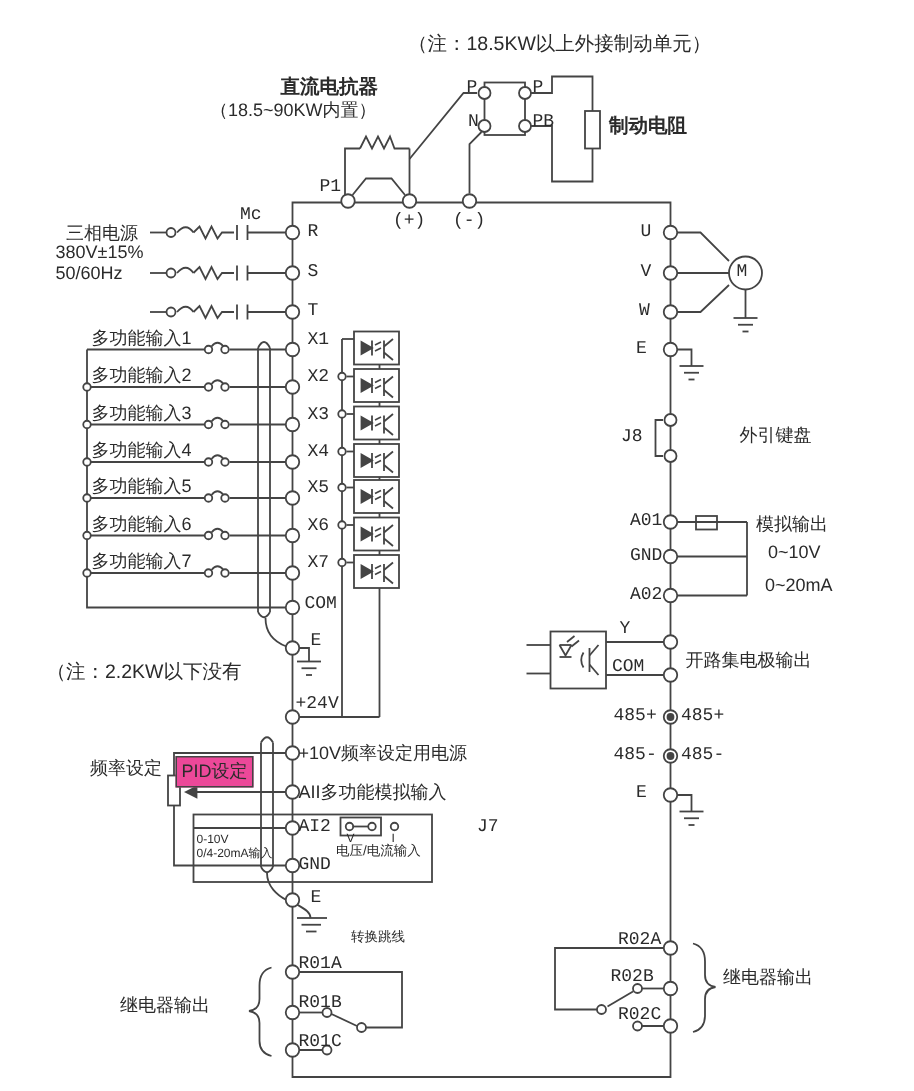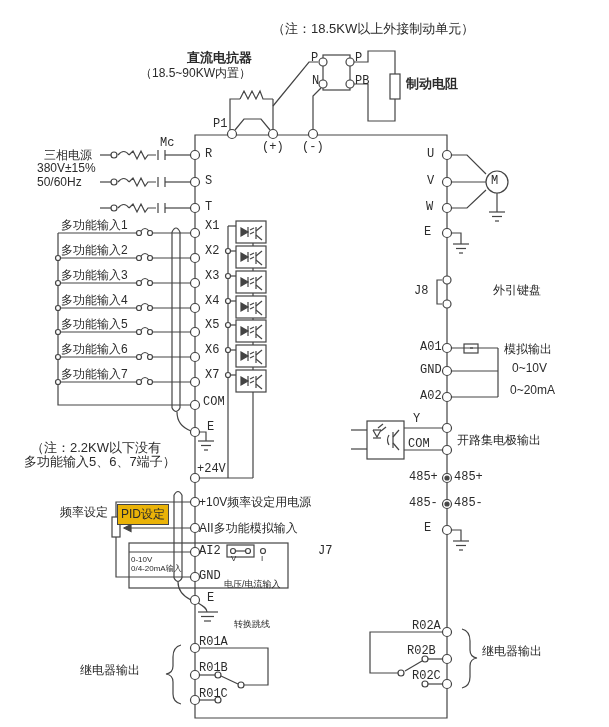--- a/index.html
+++ b/index.html
@@ -6,21 +6,21 @@
   #page{position:relative;width:609px;height:727px;background:#fff;overflow:hidden;
         font-family:"Liberation Sans",sans-serif;color:#2b2b2b;}
   svg{position:absolute;left:0;top:0;}
   .lbl{position:absolute;white-space:nowrap;font-size:12px;line-height:1.1;color:#2b2b2b;}
   .mono{font-family:"Liberation Mono",monospace;font-size:12px;}
   .big{font-size:16px;letter-spacing:1px;}
   .note{font-size:13px;}
   .cjk13{font-size:13px;font-weight:bold;}
   .tiny{font-size:8px;color:#2b2b2b;}
   .small9{font-size:9px;}
-  .pidbox{position:absolute;border:1px solid #444;padding:1px 3px;font-size:12px;background:#eab308;}
+  .pidbox{position:absolute;border:1px solid #444;padding:1px 3px;font-size:12px;background:#ec4899;}
 </style>
 </head>
 <body>
 
 <div id="page">
 
 <svg width="609" height="727" viewBox="0 0 609 727">
   <g stroke="#444" stroke-width="1.2" fill="none">
 
     <g>
@@ -433,35 +433,34 @@
 <div class="lbl mono" style="left:205px;top:295px;">X4</div>
 <div class="lbl mono" style="left:205px;top:319px;">X5</div>
 <div class="lbl mono" style="left:205px;top:344px;">X6</div>
 <div class="lbl mono" style="left:205px;top:369px;">X7</div>
 
 <div class="lbl mono" style="left:203px;top:396px;">COM</div>
 <div class="lbl mono" style="left:207px;top:421px;">E</div>
 <div class="lbl mono" style="left:197px;top:463px;">+24V</div>
 
 <div class="lbl note" style="left:31px;top:441px;">（注：2.2KW以下没有</div>
-<div class="lbl note" style="left:24px;top:455px;">多功能输入5、6、7端子）</div>
 
 <div class="lbl" style="left:199px;top:496px;">+10V频率设定用电源</div>
 <div class="lbl" style="left:199px;top:522px;">AII多功能模拟输入</div>
 <div class="lbl" style="left:60px;top:506px;">频率设定</div>
 <div class="pidbox" style="left:117px;top:504px;">PID设定</div>
 
 <div class="lbl mono" style="left:199px;top:545px;text-align:center;">AI2</div>
 <div class="lbl mono" style="left:199px;top:570px;">GND</div>
 <div class="lbl tiny" style="left:131px;top:556px;">0-10V</div>
 <div class="lbl tiny" style="left:131px;top:565px;">0/4-20mA输入</div>
 <div class="lbl mono" style="left:270px;top:545px;margin-left:48px;">J7</div>
 <div class="lbl tiny" style="left:231px;top:555px;">V</div>
 <div class="lbl tiny" style="left:261px;top:555px;">I</div>
-<div class="lbl small9" style="left:224px;top:580px;">电压/电流输入</div>
+<div class="lbl small9" style="left:224px;top:563px;">电压/电流输入</div>
 <div class="lbl small9" style="left:234px;top:597px;margin-top:23px;">转换跳线</div>
 <div class="lbl mono" style="left:207px;top:592px;">E</div>
 
 <div class="lbl mono" style="left:199px;top:636px;">R01A</div>
 <div class="lbl mono" style="left:199px;top:662px;">R01B</div>
 <div class="lbl mono" style="left:199px;top:688px;">R01C</div>
 <div class="lbl" style="left:80px;top:664px;">继电器输出</div>
 
 <div class="lbl mono" style="left:427px;top:148px;">U</div>
 <div class="lbl mono" style="left:427px;top:175px;">V</div>

